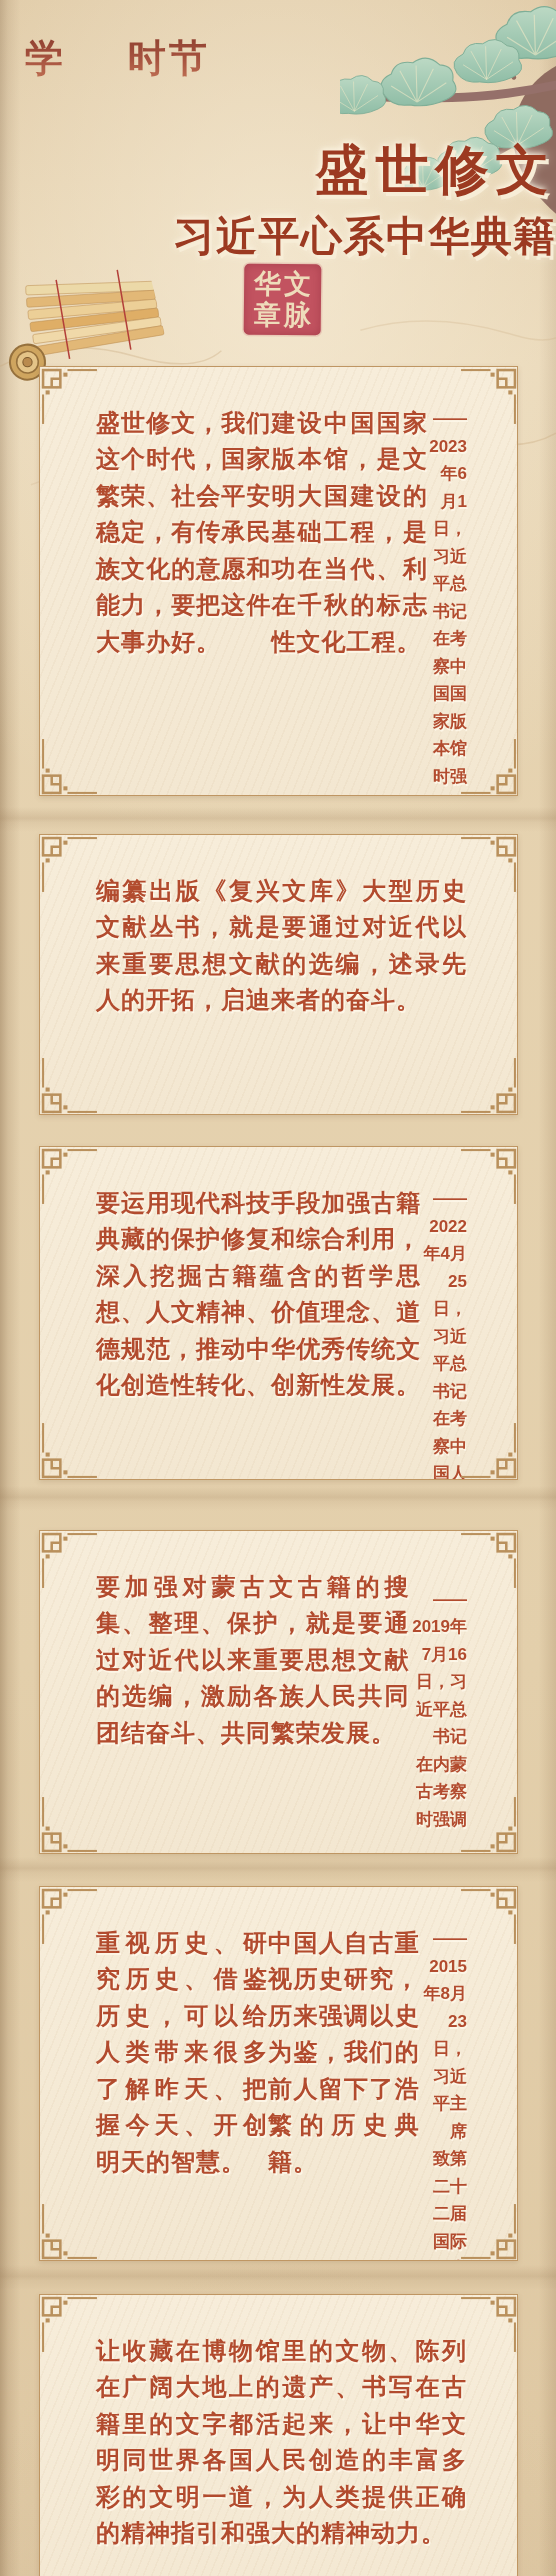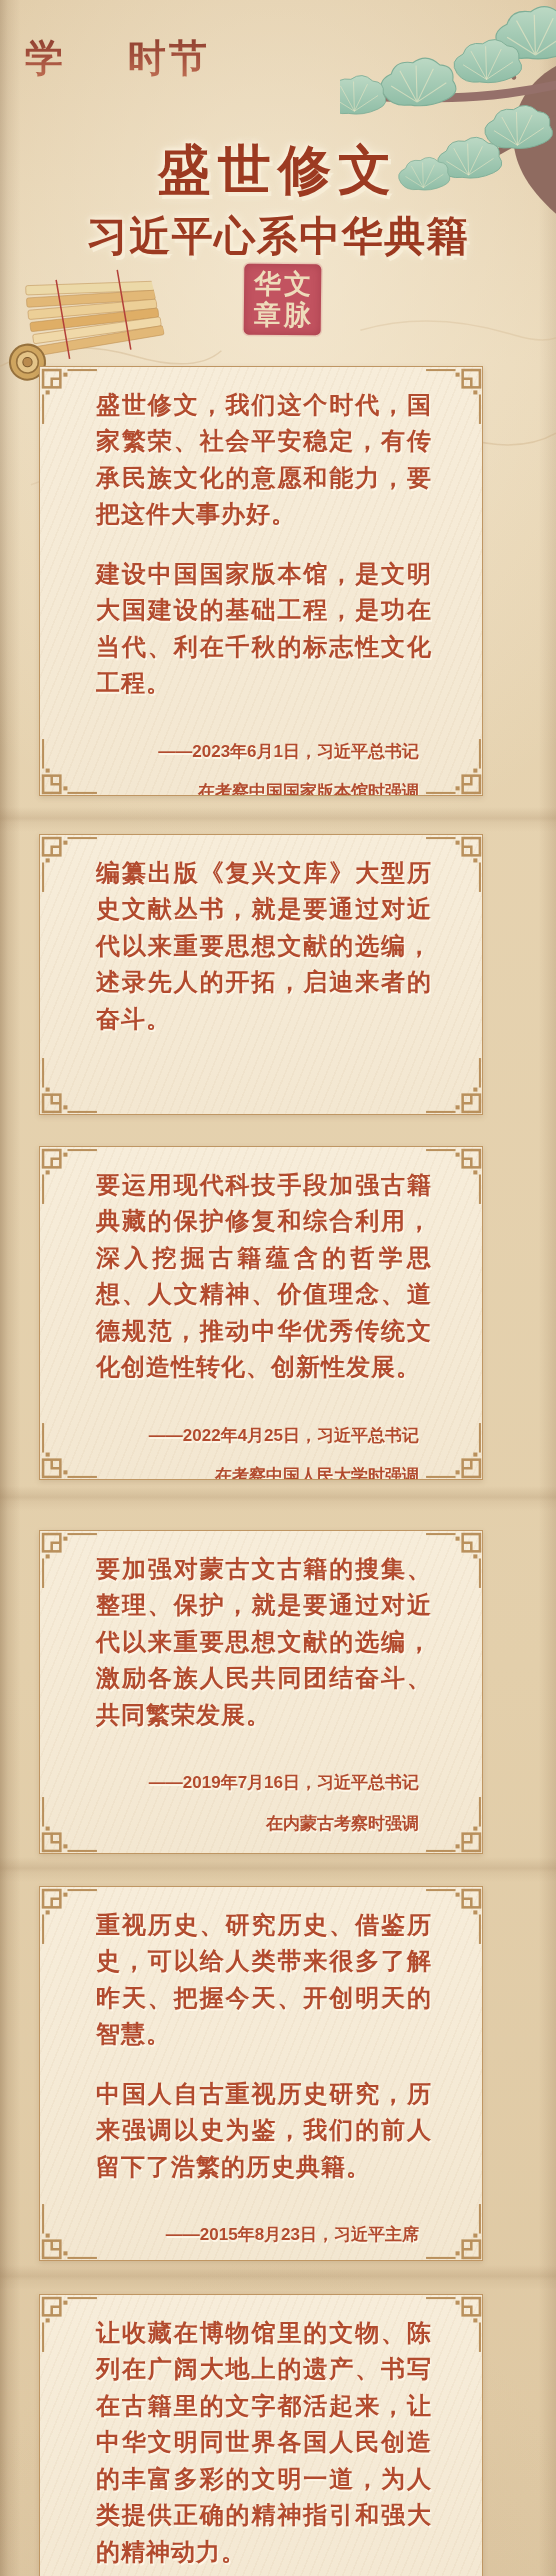--- a/index.html
+++ b/index.html
@@ -14,54 +14,54 @@
       linear-gradient(180deg,#ddc6a0 0%,#e7d4b2 12%,#e3cfab 55%,#dfc9a4 80%,#d7c09c 100%);
   }
   
   .brand{position:absolute;left:25px;top:27px;display:flex;align-items:center;line-height:1;
     background:linear-gradient(180deg,#86392a 0%,#a85440 55%,#c97c5b 100%);
     -webkit-background-clip:text;background-clip:text;color:transparent;font-weight:bold;}
   .brand .b1{font-size:38px;}
   .brand .b2{font-size:61px;font-family:"DejaVu Serif","Liberation Serif",serif;
     transform:rotate(-8deg) translateY(-3.1px);margin:0 -2.1px;}
   .brand .b3{font-size:38px;letter-spacing:3.1px;margin-left:8px;}
-  .title{position:absolute;left:0;width:100%;text-align:center;font-weight:bold;color:#9c3a21;
+  .title{position:absolute;left:0;width:100%;text-align:right;font-weight:bold;color:#9c3a21;
     text-shadow:3.1px 3.6px 0 #f7edd7, -1px -1px 5.2px rgba(255,248,232,.85), 0 0 11.3px rgba(255,248,232,.9);}
   .title.t1{top:99px;font-size:53px;letter-spacing:7.2px;}
   .title.t2{top:182px;font-size:41px;letter-spacing:1.5px;}
   .pine{position:absolute;top:0;right:0;width:216px;height:232px;}
   .scroll{position:absolute;left:-12.4px;top:253px;width:170px;height:129px;transform:rotate(-14deg);}
   .swirls{position:absolute;left:0;top:289px;width:556px;height:242px;opacity:.5;}
   .seal{position:absolute;left:244px;top:264px;width:77px;height:71px;background:#c25360;
     border-radius:5.2px;transform:rotate(.6deg);display:flex;flex-direction:row;
     justify-content:center;align-items:center;gap:3.1px;
     box-shadow:0 0 0 1.5px rgba(194,83,96,.18), inset 0 0 9.3px rgba(120,30,40,.35);}
   .seal-col{display:flex;flex-direction:column;gap:1px;}
   .seal-col span{font-family:"DejaVu Serif","Liberation Serif",serif;font-weight:bold;
     font-size:27px;line-height:1.1;color:#eedcbb;}
   
-  .card{position:absolute;left:39px;width:444px;box-sizing:border-box;
-    border:1.5px solid #bf9663;overflow:hidden;display:flex;flex-direction:column;
-    padding:20px 50px 0 56px;
+  .card{position:absolute;left:39px;width:479px;box-sizing:border-box;
+    border:1.5px solid #bf9663;overflow:hidden;display:flex;flex-direction:row;
+    padding:38px 50px 0 56px;
     background-image:
       repeating-linear-gradient(112deg, rgba(186,152,108,.07) 0 1.5px, rgba(0,0,0,0) 1.5px 7.7px),
       linear-gradient(180deg,#f7edda 0%,#f3e7d1 100%);
     box-shadow:0 2.1px 5.2px rgba(120,90,55,.18);}
   .c1{top:366px;height:430px}
   .c2{top:834px;height:281px}
   .c3{top:1146px;height:334px}
   .c4{top:1530px;height:324px}
   .c5{top:1886px;height:375px}
   .c6{top:2294px;height:359px}
   .quote{margin:0 0 23px 0;font-size:24px;font-weight:bold;color:#b24b2e;line-height:1.52;
     letter-spacing:1px;text-align:justify;text-justify:inter-ideograph;
     text-shadow:1.5px 2.1px 0 #fdf6e7, -0.5px -0.5px 2.6px rgba(253,246,231,.65);}
   .attr{margin-top:auto;padding-bottom:19.6px;text-align:right;font-size:17px;font-weight:bold;
     color:#b24b2e;line-height:1.62;text-shadow:1px 1.5px 0 #fdf6e7;}
-  .attr p{margin:13px;}
+  .attr p{margin:0;}
   .corner{position:absolute;width:61px;height:61px;pointer-events:none;}
   .corner.tl{top:-1.5px;left:-1.5px}
   .corner.tr{top:-1.5px;right:-1.5px;transform:scaleX(-1)}
   .corner.bl{bottom:-1.5px;left:-1.5px;transform:scaleY(-1)}
   .corner.br{bottom:-1.5px;right:-1.5px;transform:scale(-1,-1)}
   .crease{position:absolute;left:0;width:100%;height:25px;
     background:linear-gradient(180deg,rgba(0,0,0,0),rgba(155,124,88,.22) 45%,rgba(155,124,88,.10) 62%,rgba(0,0,0,0));}
 </style>
 </head>
 <body>

